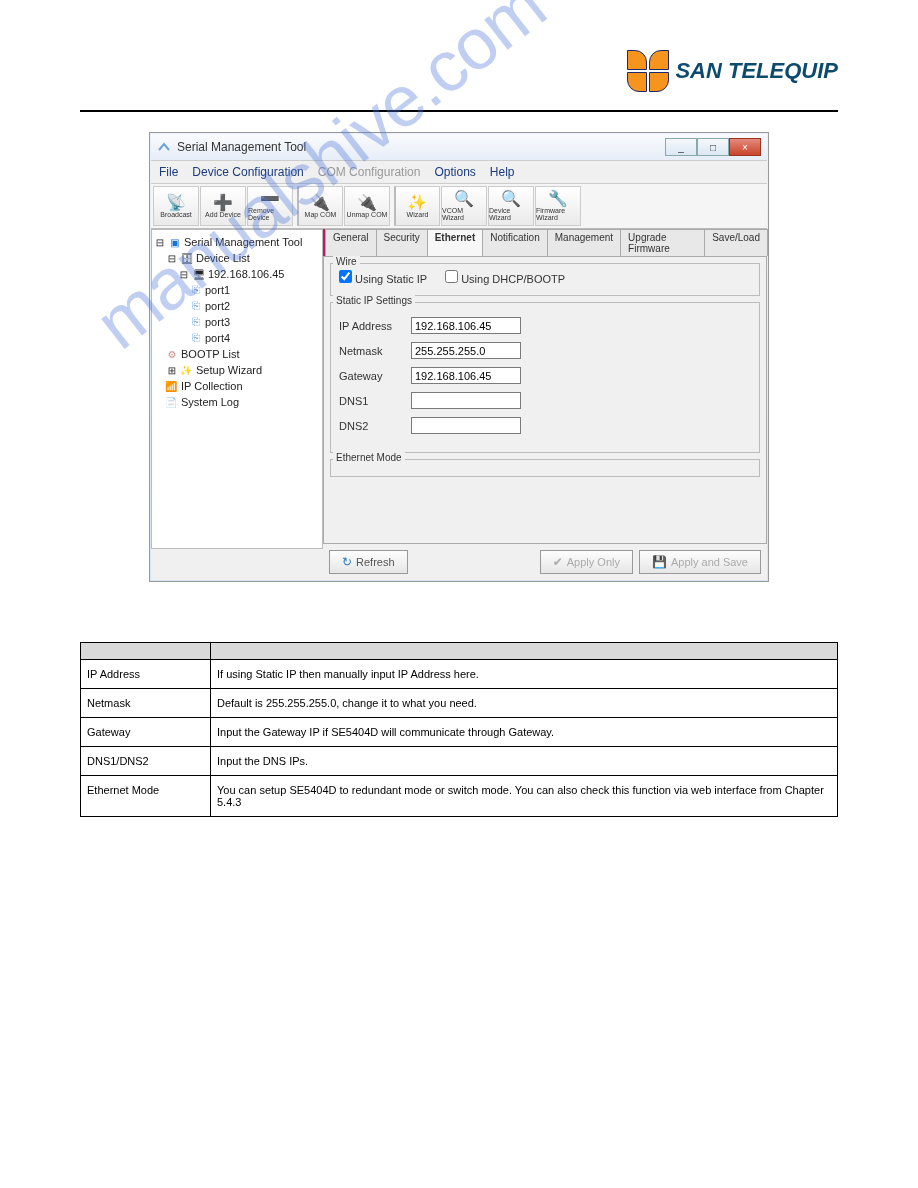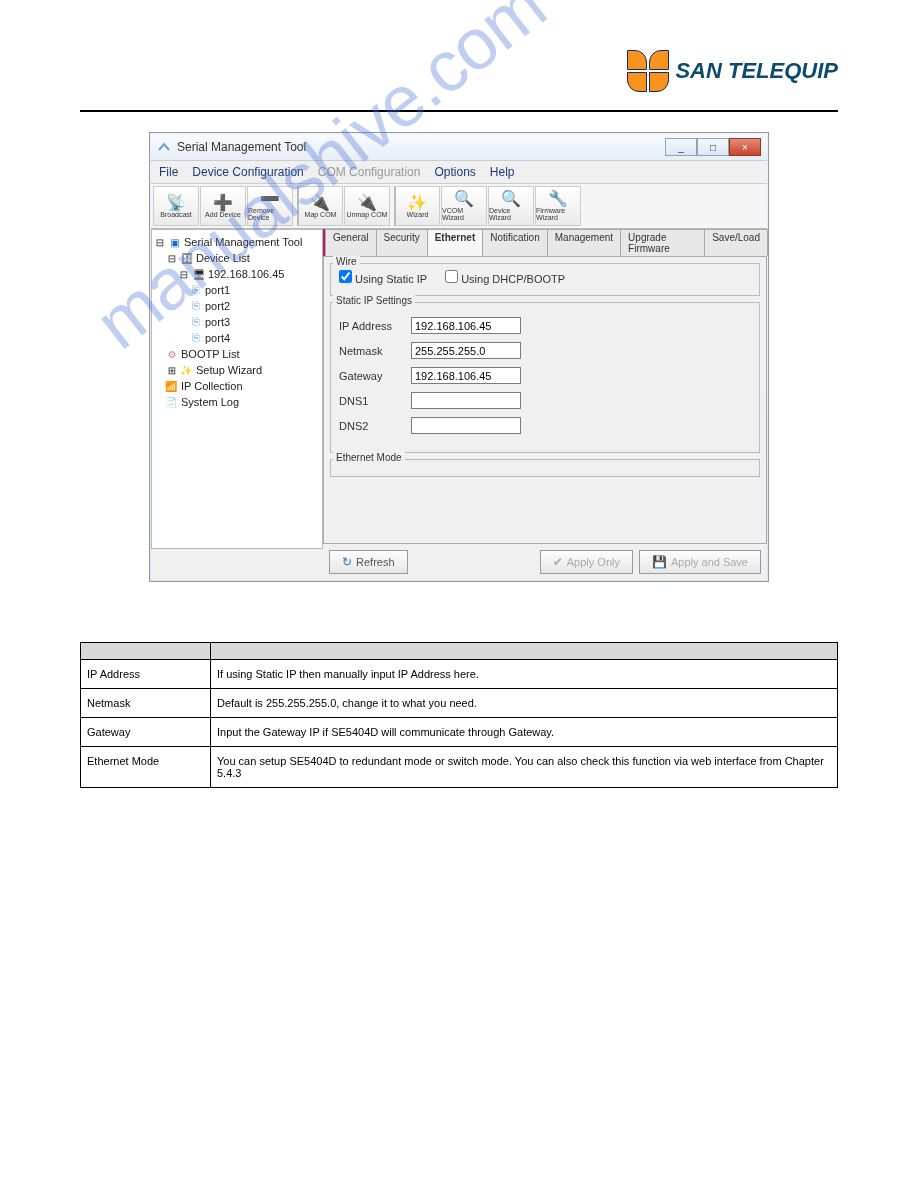--- a/index.html
+++ b/index.html
@@ -281,20 +281,24 @@
         </tr>
     <tr>
           <td>Netmask</td>
           <td>Default is 255.255.255.0, change it to what you need.</td>
         </tr>
     <tr>
           <td>Gateway</td>
           <td>Input the Gateway IP if SE5404D will communicate through Gateway.</td>
         </tr>
     <tr>
+          <td>DNS1/DNS2</td>
+          <td>Input the DNS IPs.</td>
+        </tr>
+    <tr>
           <td>Ethernet Mode</td>
           <td>You can setup SE5404D to redundant mode or switch mode. You can also check this function via web interface from Chapter 5.4.3</td>
         </tr>
   </tbody>
     </table>
 
 </div>
 
 <div class="watermark">manualshive.com</div>
 

